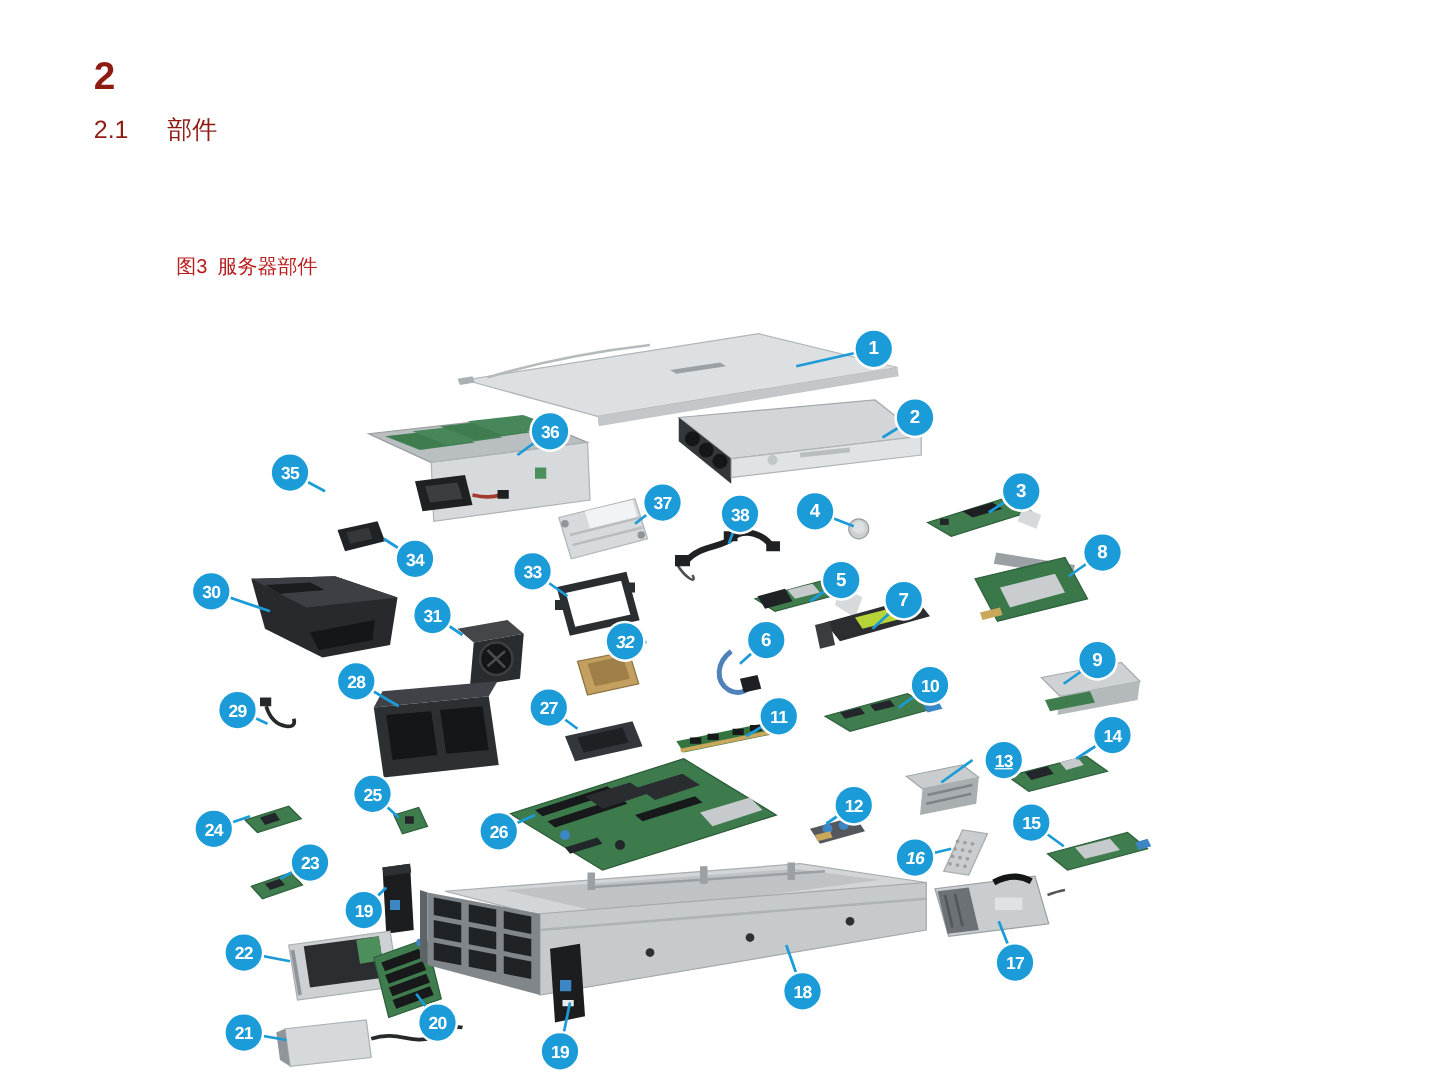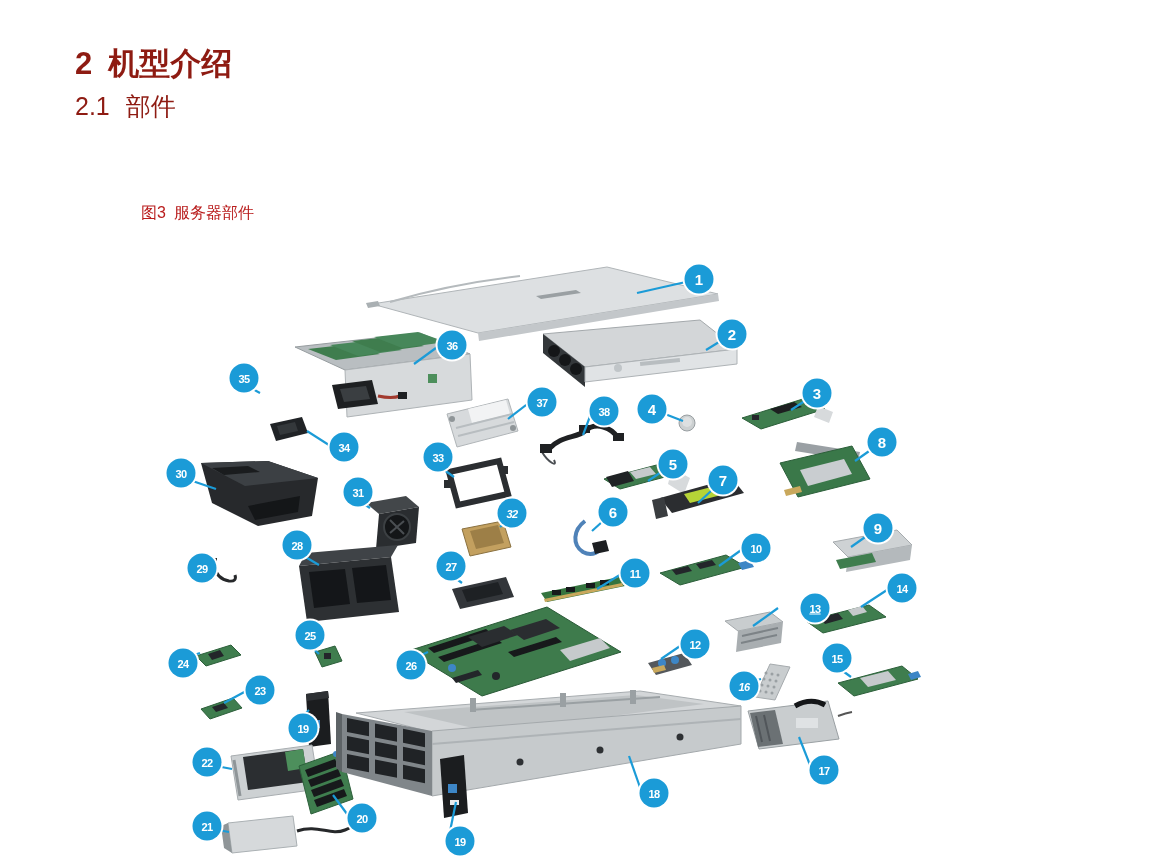--- a/index.html
+++ b/index.html
@@ -1,42 +1,41 @@
 <!DOCTYPE html>
 <html style="--heading-color: #8e1b12; --accent: #1b9bd7;"><head>
 <meta charset="utf-8">
 <style>
   html,body{margin:0;padding:0;background:#ffffff;}
   .page{position:relative;width:1149px;height:863px;background:#fff;overflow:hidden;
         font-family:"Liberation Sans",sans-serif;}
   .h1{position:absolute;left:75px;top:22px;font-size:31px;font-weight:bold;
       color:var(--heading-color);display:flex;gap:16px;align-items:baseline;}
-  .h2{position:absolute;left:75px;top:90px;font-size:25px;font-weight:400;
-      color:var(--heading-color);display:flex;gap:16px;align-items:baseline;}
+  .h2{position:absolute;left:75px;top:90px;font-size:20px;font-weight:400;
+      color:var(--heading-color);display:flex;gap:31px;align-items:baseline;}
   .intro{position:absolute;left:145px;top:158px;font-size:17px;color:#111;
       font-family:"Liberation Serif",serif;margin:0;}
   .figcaption{position:absolute;left:141px;top:203px;font-size:16px;font-weight:normal;
       color:#b91c1c;margin:0;display:flex;gap:8px;}
   .figure{position:absolute;left:0;top:0;width:1149px;height:863px;}
   .figure svg{position:absolute;left:0;top:0;}
   #leader-lines line{stroke:var(--accent);stroke-width:2.2;}
   .callout{position:absolute;transform:translate(-50%,-50%);width:29px;height:29px;
       border-radius:50%;background:var(--accent);color:#fff;
       font:bold 15px "Liberation Sans",sans-serif;display:flex;align-items:center;
       justify-content:center;box-shadow:0 0 0 2px #ffffff;z-index:3;}
-  .callout.two{font-size:11px;letter-spacing:-0.5px;margin-left:12px;}
+  .callout.two{font-size:14px;letter-spacing:-0.5px;}
 </style>
 </head>
 <body>
 
 <div class="page">
 
   <h1 class="h1">
     <span>2</span>
-    <span>机型介绍</span>
   </h1>
 
   <div class="h2">
     <span>2.1</span>
     <span>部件</span>
   </div>
 
 
   <p class="figcaption">
     <span>图3</span>

